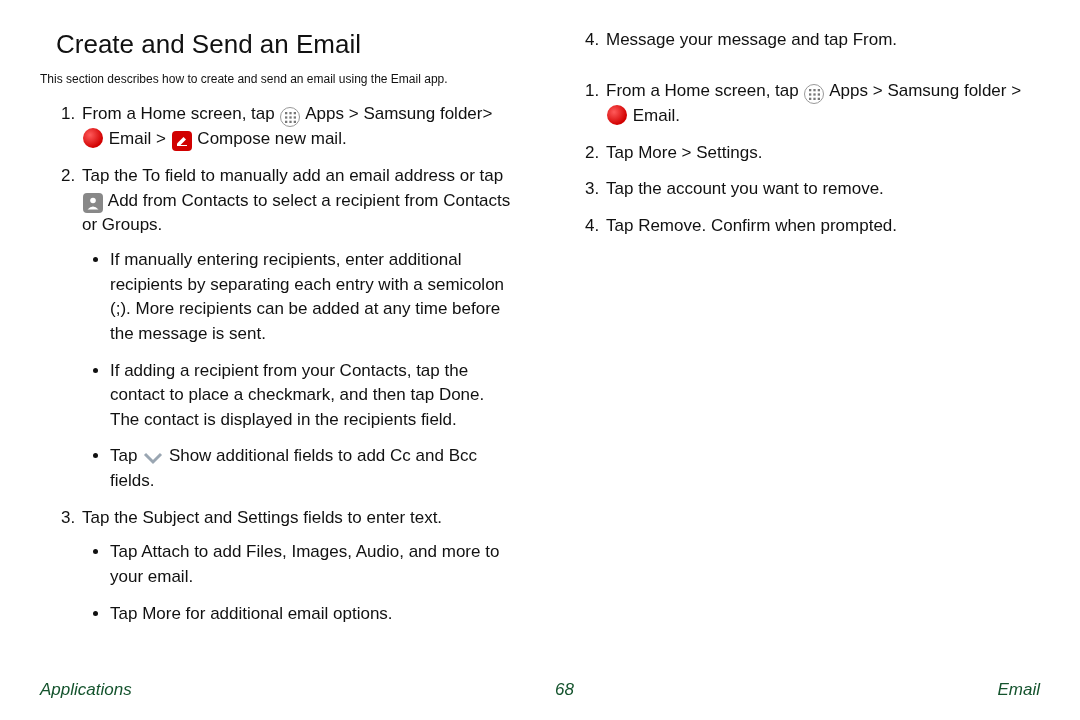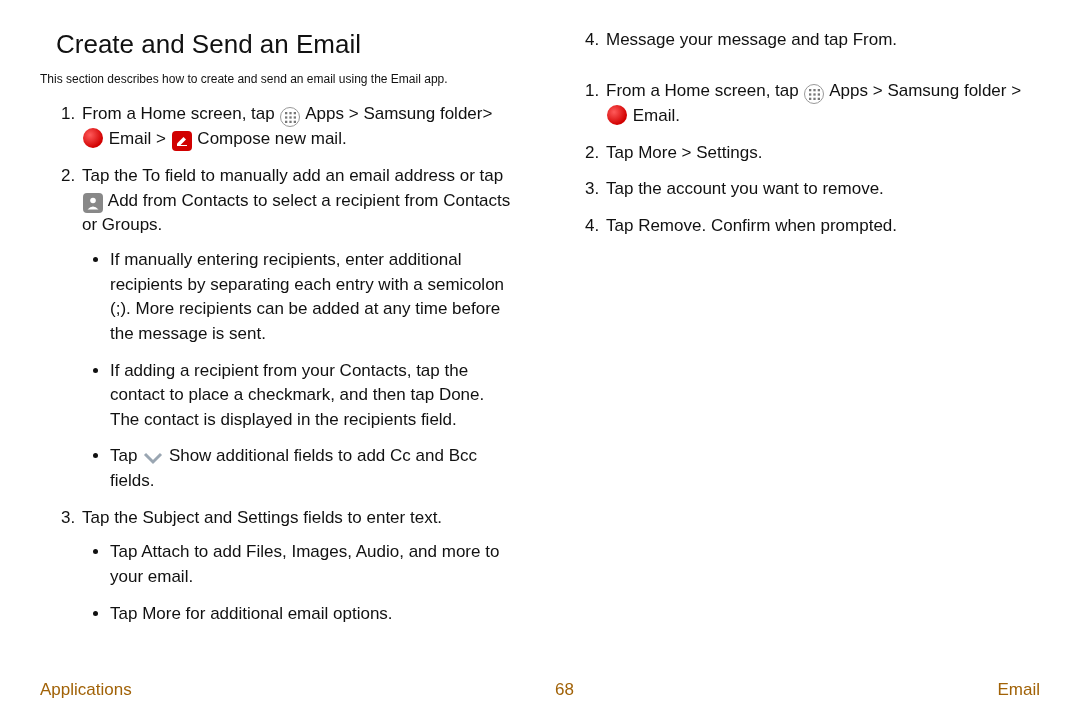--- a/index.html
+++ b/index.html
@@ -73,21 +73,22 @@
   }
   .icon-contact svg { width: 14px; height: 14px; }
   .icon-chevron svg { width: 20px; height: 14px; }
   .section-break { break-before: avoid; margin-top: 26px; }
   .footer {
     position: absolute;
     left: 40px; right: 40px; bottom: 20px;
     display: flex;
     justify-content: space-between;
     font-size: 17px;
-    color: #a16207;
+    color: #14532d;
+    font-style: italic;
   }
   .nowrap { white-space: nowrap; }
 </style>
 </head>
 <body>
 
 <div class="columns">
 
   <h2 class="section">Create and Send an Email</h2>
   <p class="intro">This section describes how to create and send an email using the Email app.</p>

